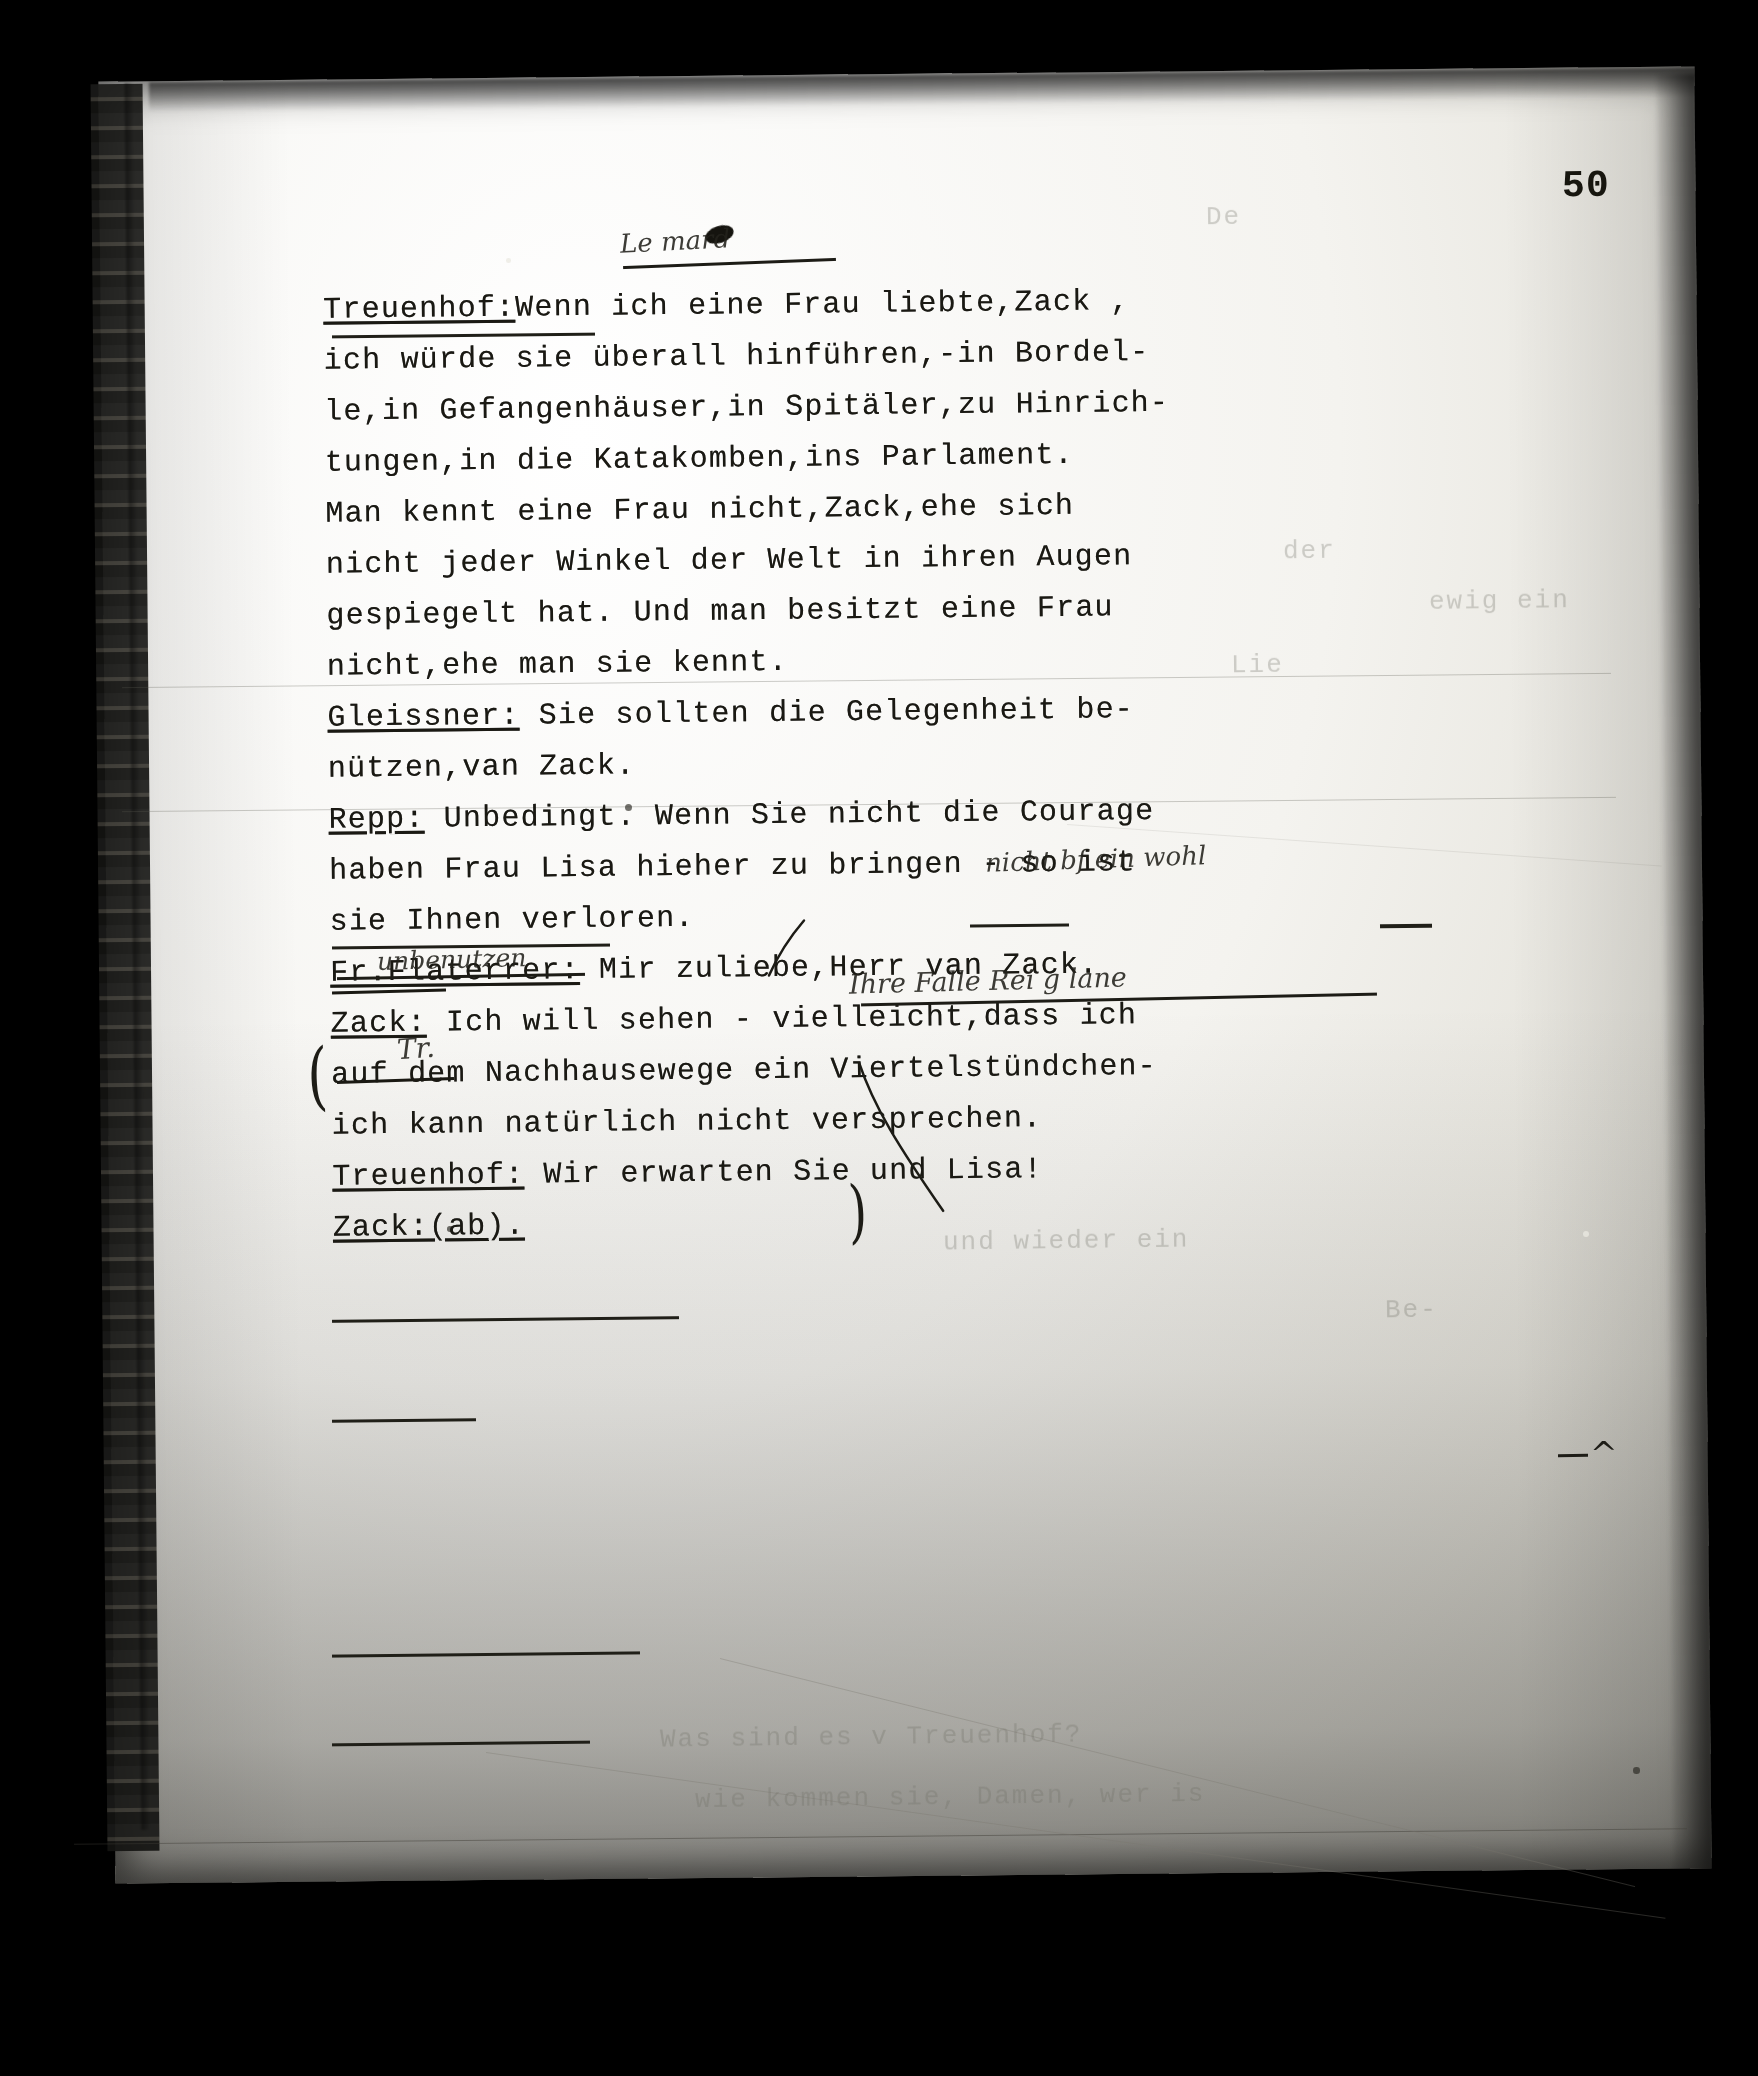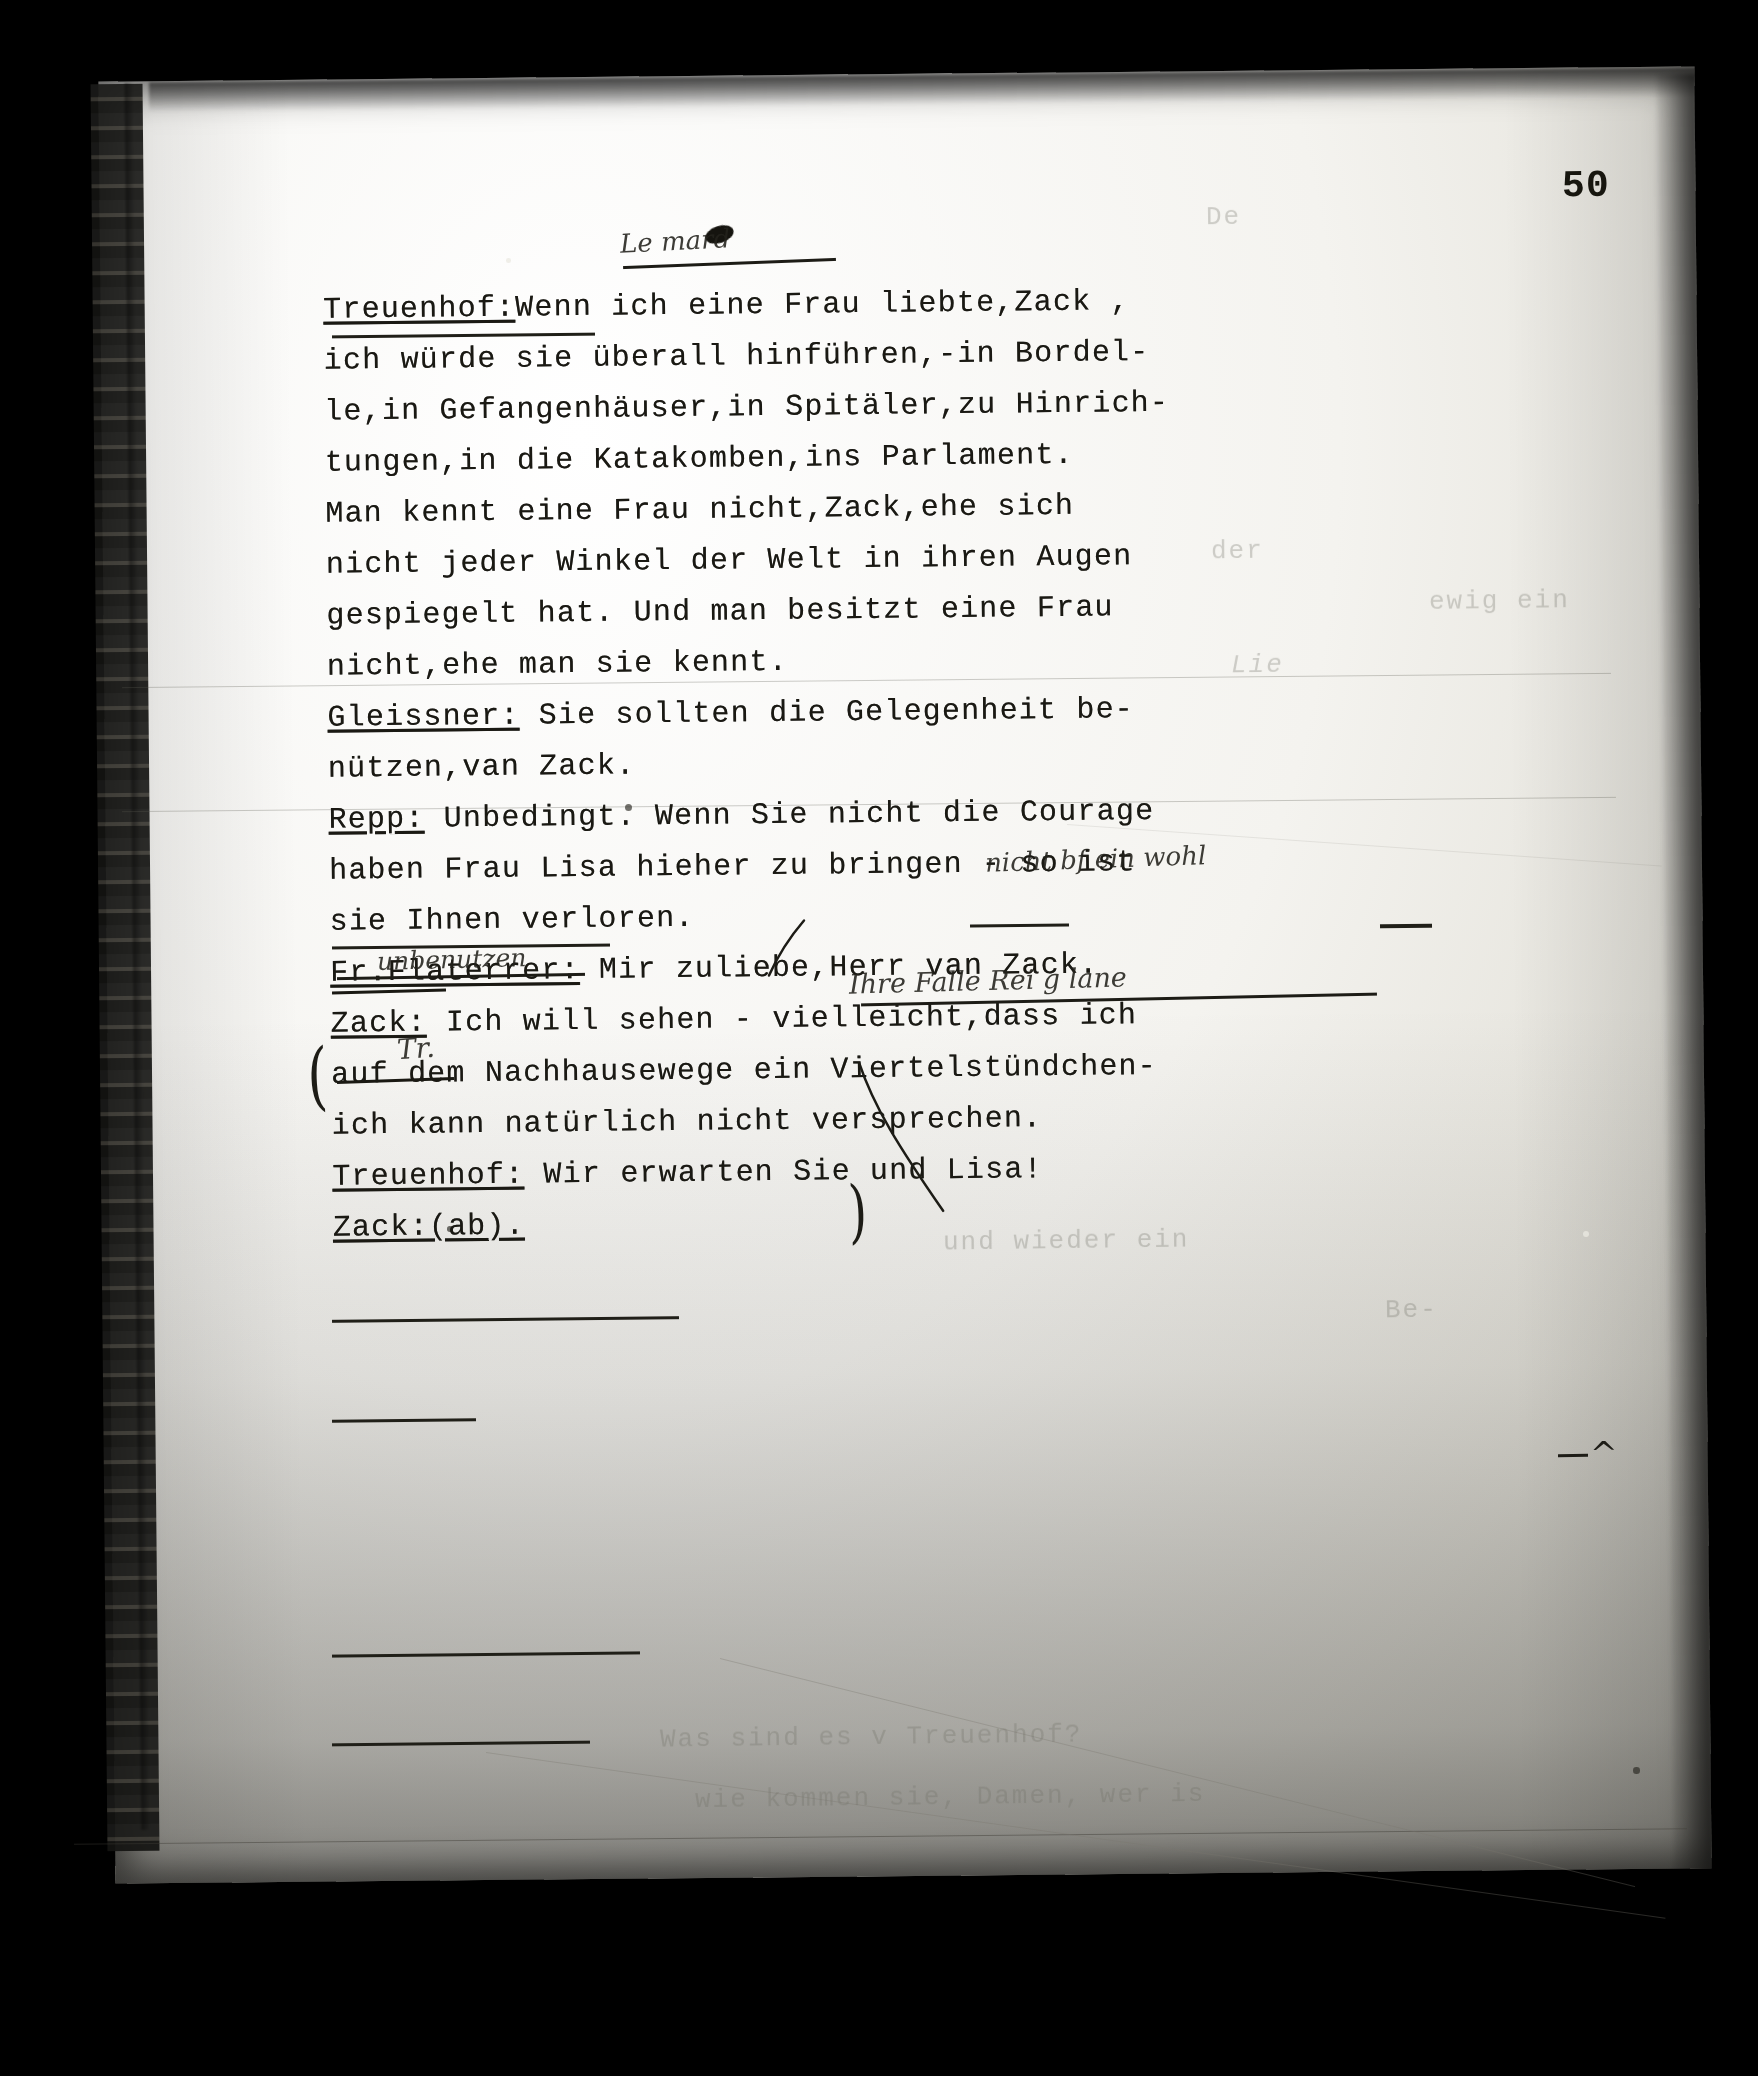--- a/index.html
+++ b/index.html
@@ -239,22 +239,22 @@
   <div id="top-shadow"></div>
   <div id="right-fold"></div>
   <div id="left-edge"></div>
   <div id="left-edge-inner"></div>
 
   <div class="crease c1"></div>
   <div class="crease c2"></div>
   <div class="crease c3"></div>
 
   <div class="ghost" style="left:1206px; top:202px;">De</div>
-  <div class="ghost" style="left:1211px; top:536px;">der</div>
-  <div class="ghost" style="left:1231px; top:650px;font-style:italic;">Lie</div>
+  <div class="ghost" style="left:1283px; top:536px;">der</div>
+  <div class="ghost" style="left:1231px; top:650px;">Lie</div>
   <div class="ghost" style="left:943px; top:1226px;">und wieder ein</div>
   <div class="ghost" style="left:1385px; top:1295px;">Be-</div>
   <div class="ghost" style="left:1429px; top:586px;">ewig ein</div>
   <div class="ghost" style="left:660px; top:1722px;">Was sind es v Treuenhof?</div>
   <div class="ghost" style="left:695px; top:1782px;">wie kommen sie, Damen, wer is</div>
 
   <div class="scratch" style="left:720px; top:1658px; width:943px; transform:rotate(14deg);"></div>
   <div class="scratch" style="left:486px;  top:1752px; width:1191px; transform:rotate(8deg);"></div>
   <div class="scratch" style="left:1067px; top:824px; width:596px; transform:rotate(4deg); opacity:.4;"></div>
 

